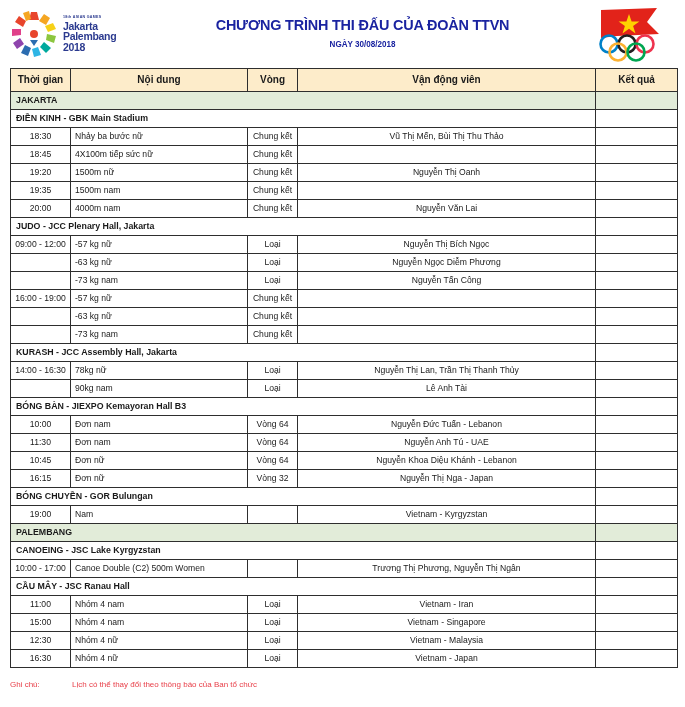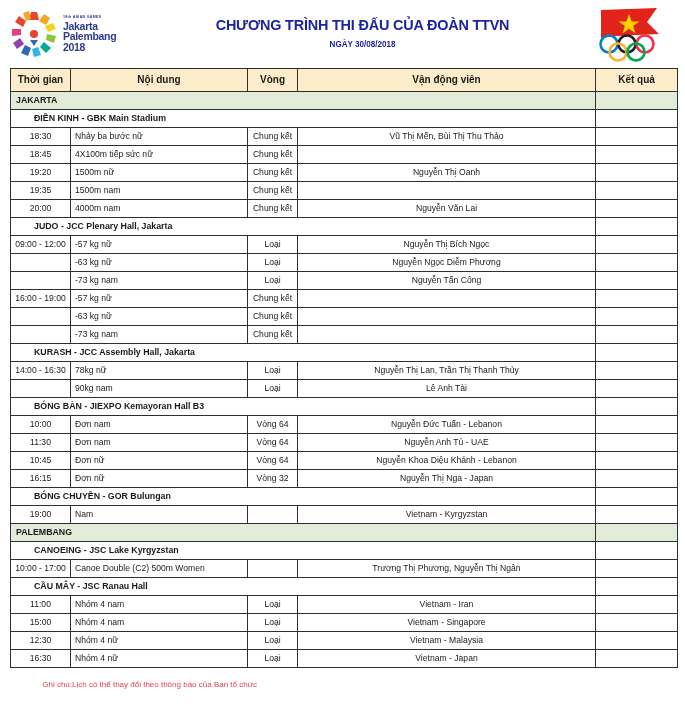--- a/index.html
+++ b/index.html
@@ -116,31 +116,30 @@
     font-weight: bold;
     font-size: 8.8px;
     text-align: left;
     padding-left: 5px;
   }
   tr.venue-row td {
     background: #ffffff;
     font-weight: bold;
     font-size: 8.8px;
     text-align: left;
-    padding-left: 23px;
+    padding-left: 5px;
   }
 
   
   .note {
     margin-top: 12px;
     margin-left: 10px;
     font-size: 8px;
     color: #e8404a;
     display: flex;
-    text-align: right;
   }
   .note-label { width: 62px; }
   .note-text  { }
 </style>
 </head>
 <body>
 
 <div class="header">
 
   <div class="logo-ag">

